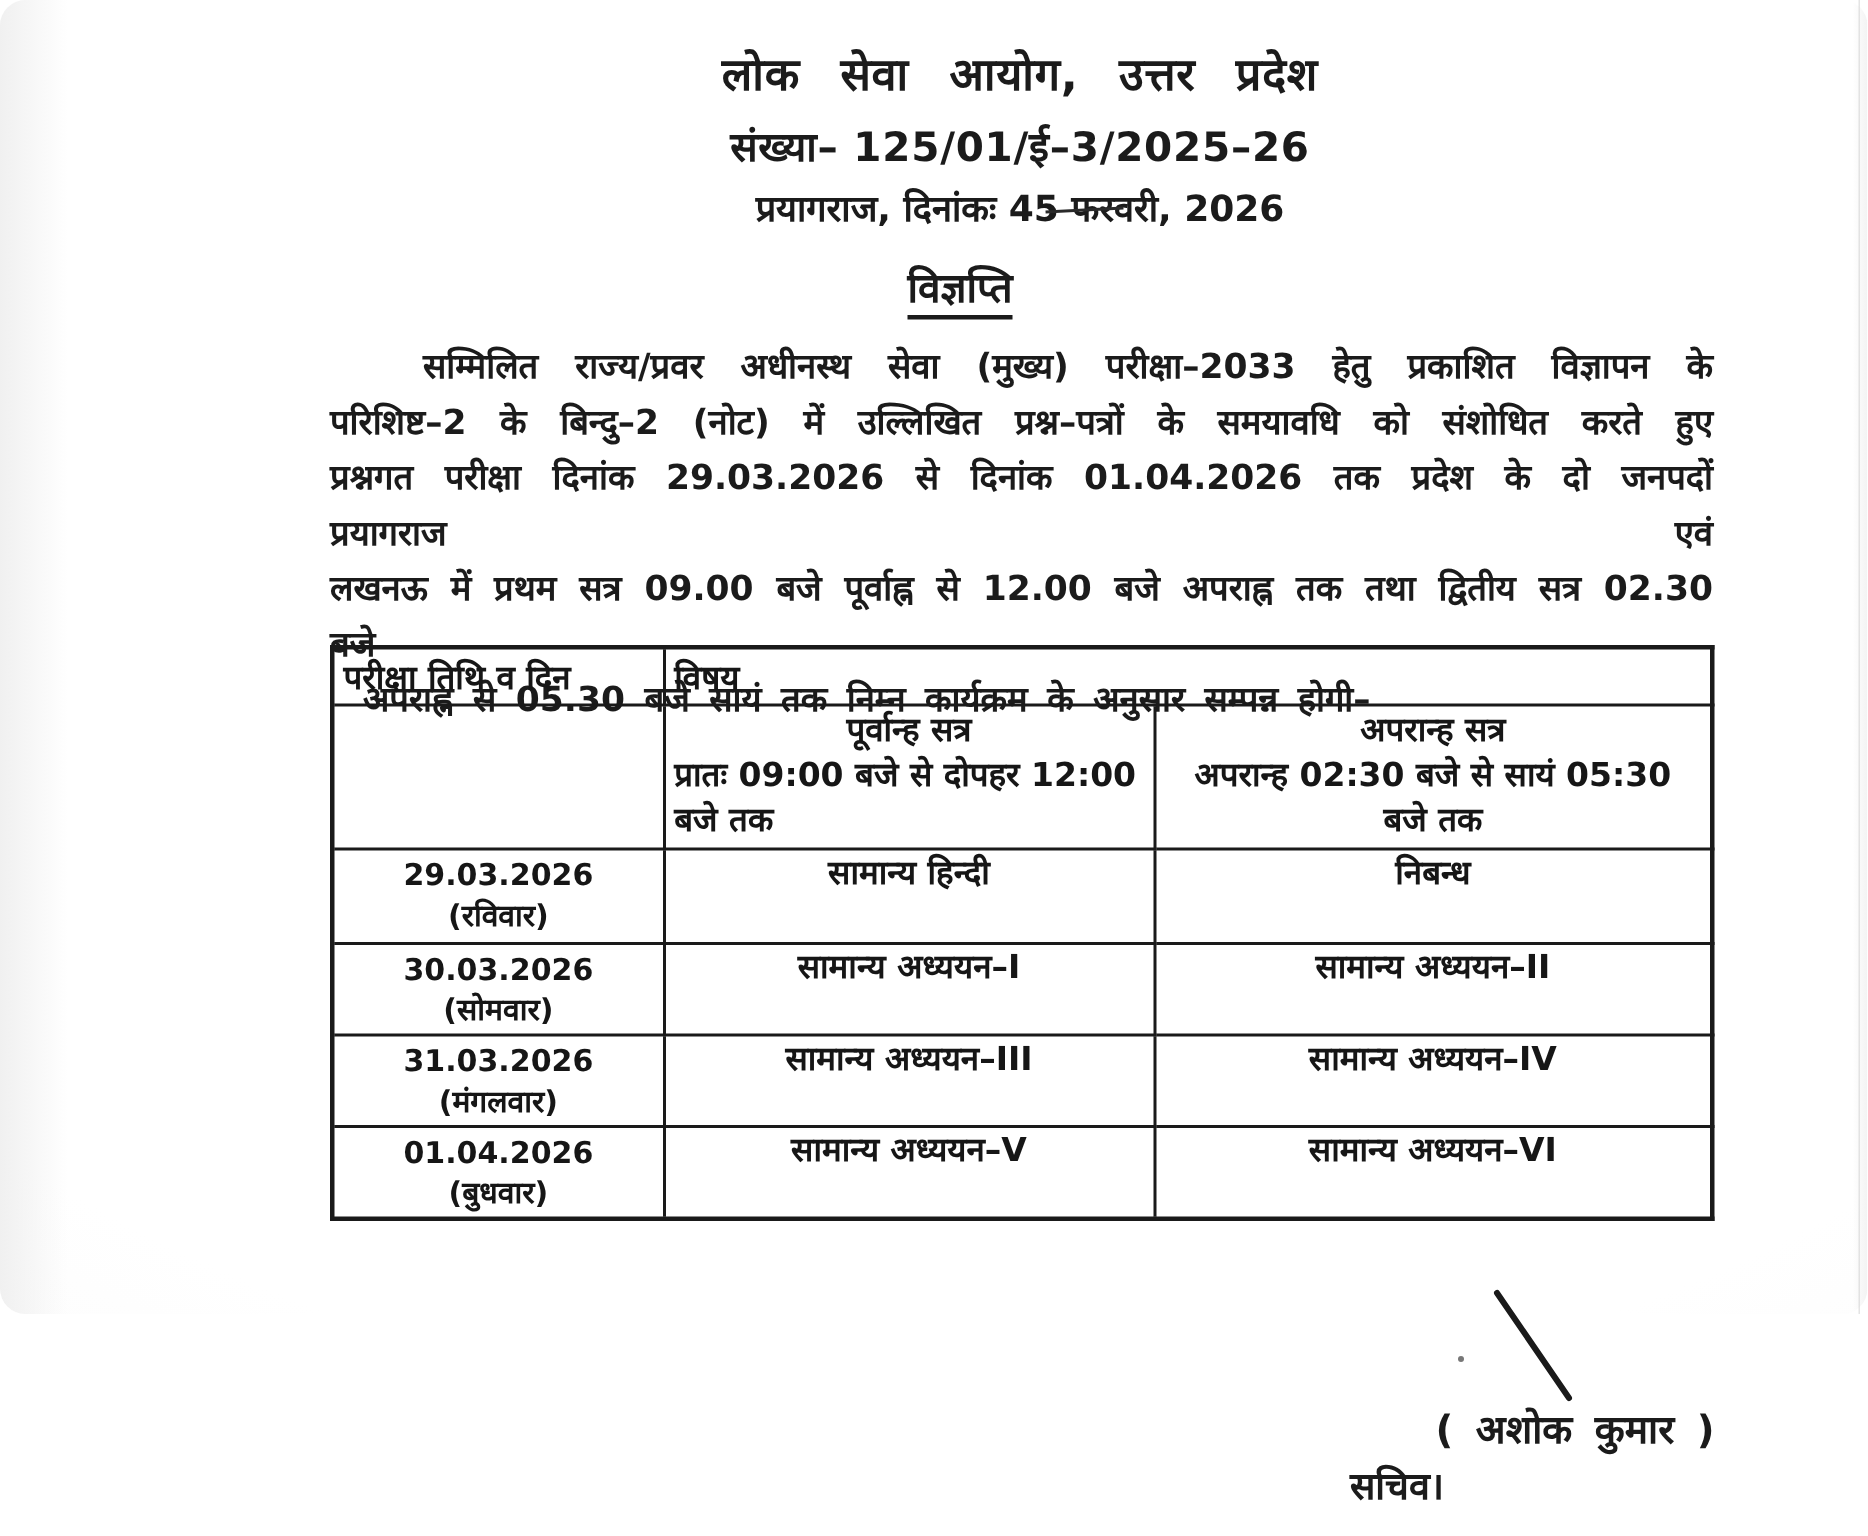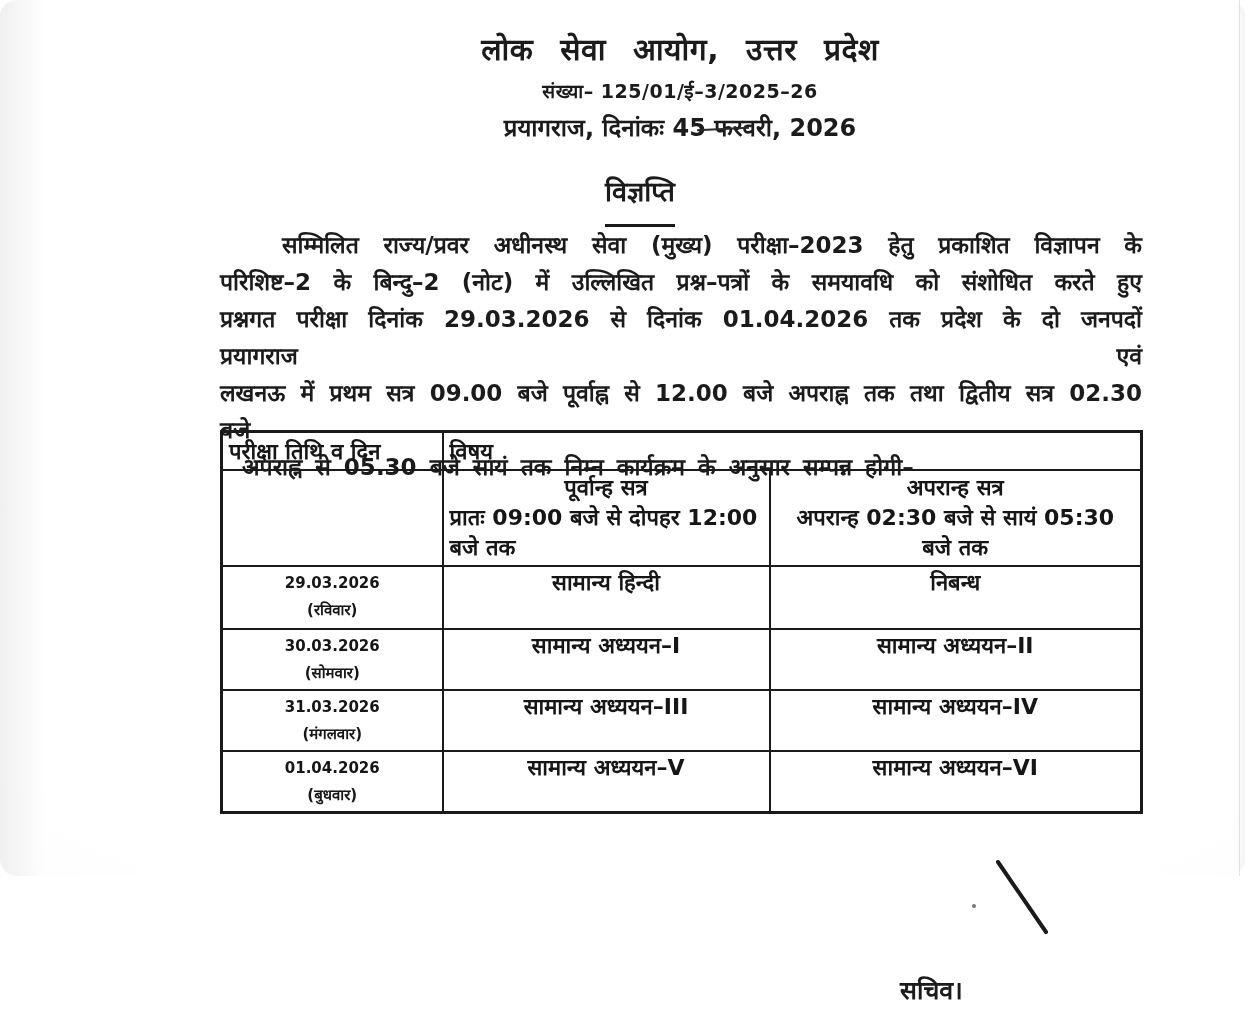--- a/index.html
+++ b/index.html
@@ -20,35 +20,35 @@
   }
   .page::after{ 
     content:"";position:absolute;top:0;right:5px;width:1px;height:100%;
     background:#d9d9d9;opacity:.7;
   }
   .content{position:absolute;left:220px;top:0;width:920px;height:1024px;}
 
   
   .hdr{position:absolute;left:0;top:28px;width:100%;text-align:center;}
   .org-line{font-size:30px;font-weight:700;word-spacing:16px;letter-spacing:.5px;}
-  .num-line{font-size:19px;font-weight:600;margin-top:9px;letter-spacing:.5px;}
+  .num-line{font-size:27px;font-weight:600;margin-top:9px;letter-spacing:.5px;}
   .date-line{font-size:24px;font-weight:600;margin-top:6px;}
   .hand{position:relative;}
   .hand::after{ 
     content:"";position:absolute;left:24px;top:14px;width:52px;height:2px;
     background:#2a2a2a;transform:rotate(-3deg);
   }
 
   
   .doc-title{
     position:absolute;left:0;top:172px;width:100%;text-align:center;
     transform:translateX(-40px);
     font-size:27px;font-weight:700;
   }
-  .doc-title span{border-bottom:3px solid #1b1b1b;padding-bottom:17px;}
+  .doc-title span{border-bottom:3px solid #1b1b1b;padding-bottom:2px;}
 
   
   .para{position:absolute;left:0;top:227px;width:922px;
     font-size:23px;font-weight:600;line-height:37px;word-spacing:5px;}
   .pline{text-align:justify;text-align-last:justify;white-space:normal;}
   .pline.first{text-indent:62px;}
   .pline.last{text-align-last:left;margin-left:22px;}
 
   
   table.sched{
@@ -65,21 +65,21 @@
   }
   table.sched{border:3px solid #1a1a1a;}
   .th-row1 th{font-size:22px;height:32px;vertical-align:middle;padding-top:0;}
   .cell-subject-hdr{text-align:left;padding-right:115px !important;margin-top:12px;}
   .cell-col1-hdr{text-align:left;}
   .th-row2 th{height:88px;font-size:22px;line-height:30px;}
   .sess1{text-align:left;}
   .sess1 .sess-title{text-align:center;}
   .sess2{text-align:center;}
   .row-data td{font-size:22px;text-align:center;line-height:28px;}
-  .row-data td.datecell{font-size:15px;line-height:27px;padding-top:3px;}
+  .row-data td.datecell{font-size:20px;line-height:27px;padding-top:3px;}
   .row-data.r1 td{height:56px;}
   .row-data.r2 td,.row-data.r3 td{height:51px;}
   .row-data.r4 td{height:51px;}
 
   
   .note{position:absolute;left:0;top:826px;width:922px;
     font-size:23px;font-weight:700;word-spacing:3px;}
 
   
   .sig-stroke{position:absolute;left:770px;top:856px;}
@@ -103,21 +103,21 @@
         <span class="hand">45</span>
         <span>फरवरी, 2026</span>
       </div>
     </div>
 
     <div class="doc-title">
       <span>विज्ञप्ति</span>
     </div>
 
     <div class="para">
-      <div class="pline first">सम्मिलित राज्य/प्रवर अधीनस्थ सेवा (मुख्य) परीक्षा–2023 हेतु प्रकाशित विज्ञापन के</div>
+      <div class="pline first">सम्मिलित राज्य/प्रवर अधीनस्थ सेवा (मुख्य) परीक्षा–2033 हेतु प्रकाशित विज्ञापन के</div>
       <div class="pline">परिशिष्ट–2 के बिन्दु–2 (नोट) में उल्लिखित प्रश्न–पत्रों के समयावधि को संशोधित करते हुए</div>
       <div class="pline">प्रश्नगत परीक्षा दिनांक 29.03.2026 से दिनांक 01.04.2026 तक प्रदेश के दो जनपदों प्रयागराज एवं</div>
       <div class="pline">लखनऊ में प्रथम सत्र 09.00 बजे पूर्वाह्न से 12.00 बजे अपराह्न तक तथा द्वितीय सत्र 02.30 बजे</div>
       <div class="pline last">अपराह्न से 05.30 बजे सायं तक निम्न कार्यक्रम के अनुसार सम्पन्न होगी–</div>
     </div>
 
     <table class="sched">
       <colgroup>
           <col class="c1">
           <col class="c2">
@@ -174,16 +174,17 @@
         <td>सामान्य अध्ययन–VI</td>
       </tr>
     </tbody>
       </table>
 
 
     <svg class="sig-stroke" width="70" height="86" viewBox="0 0 70 86" aria-hidden="true">
       <line x1="8" y1="6" x2="56" y2="76" stroke="#1a1a1a" stroke-width="4" stroke-linecap="round"></line>
     </svg>
     <div class="sig-dot"></div>
+    <div class="sig-name">( अशोक कुमार )</div>
     <div class="sig-title">सचिव।</div>
 
   </div>
 </div>
 
 </body></html>

